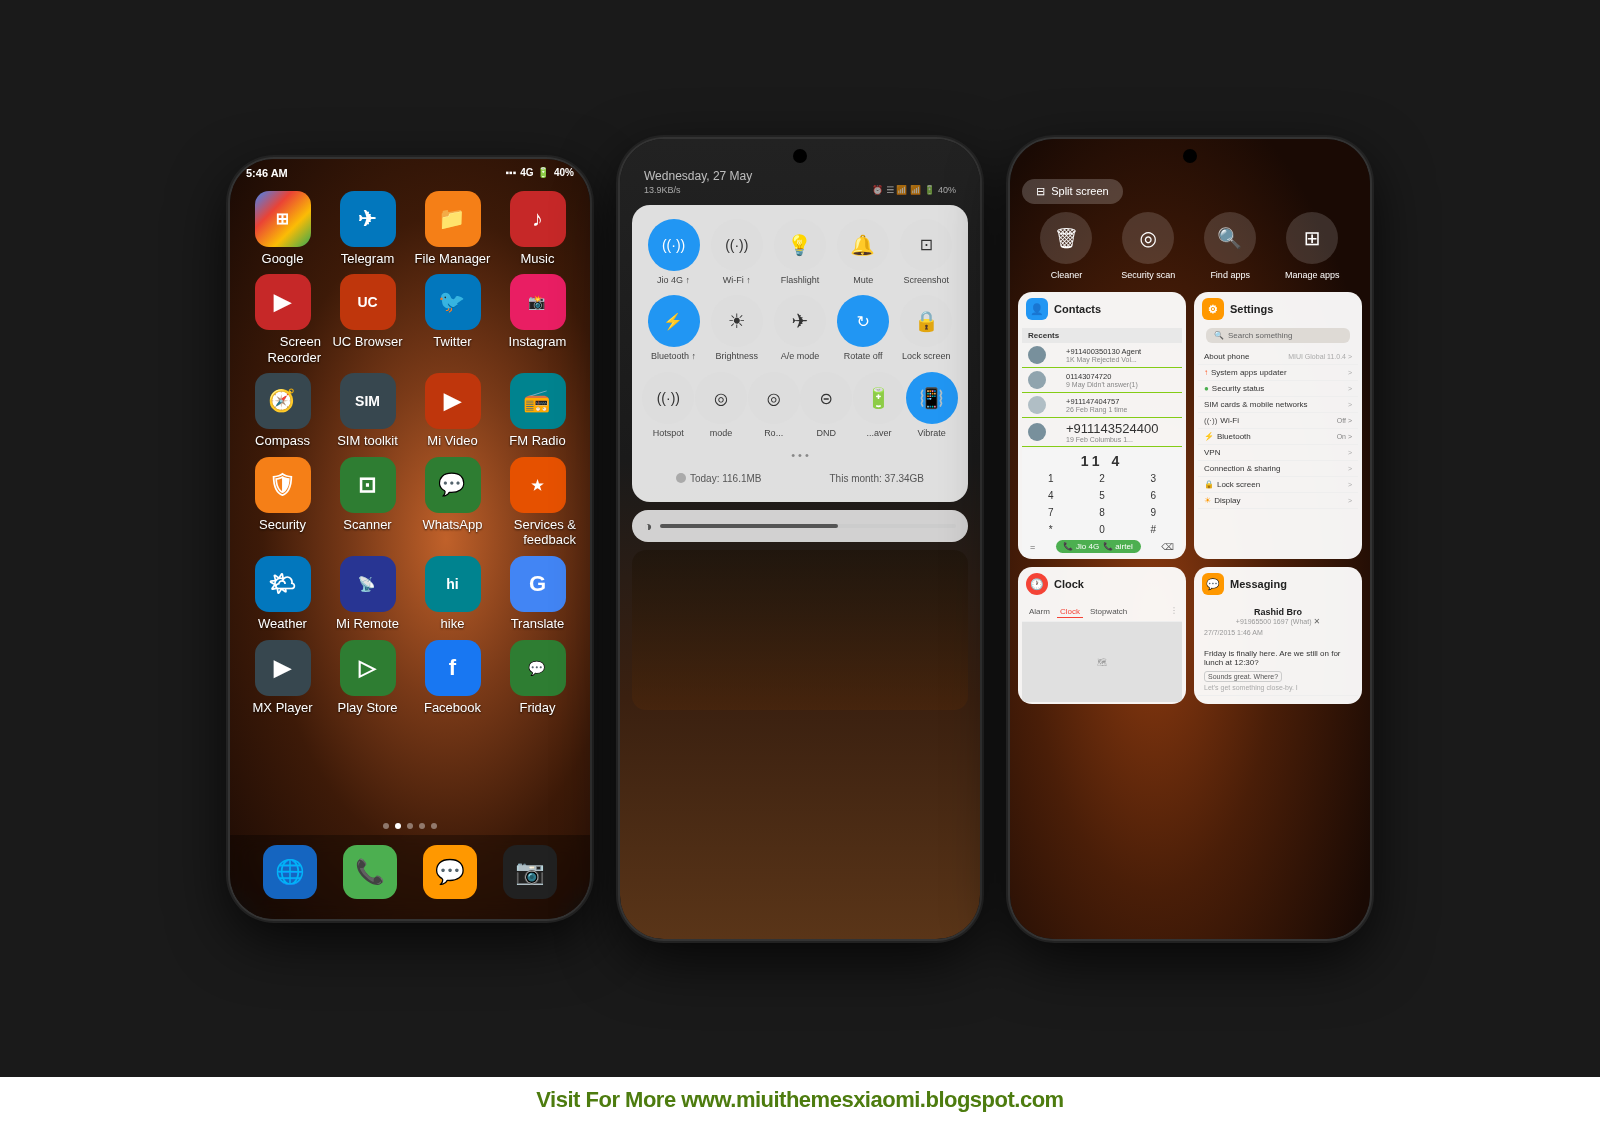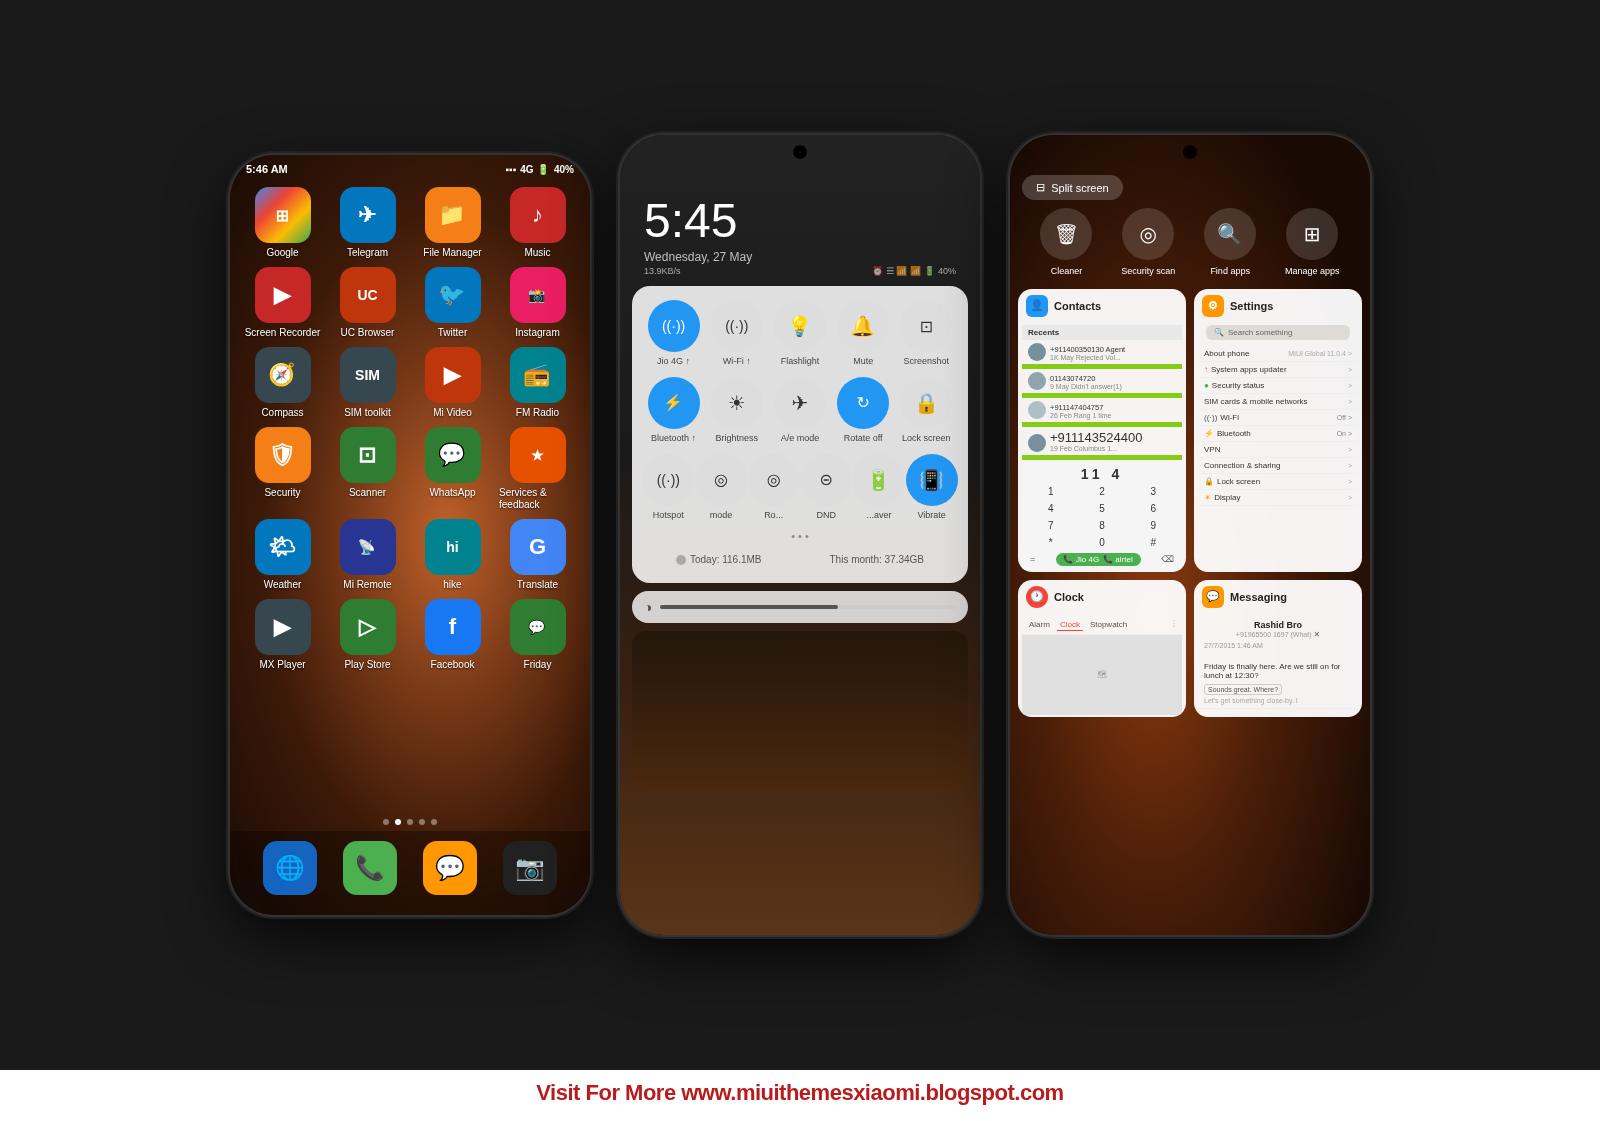--- a/index.html
+++ b/index.html
@@ -90,22 +90,22 @@
       display: flex;
       align-items: center;
       justify-content: center;
       font-size: 22px;
       color: white;
       font-weight: bold;
     }
 
     .app-label {
       color: white;
-      font-size: 10px;
-      text-align: left;
+      font-size: 13px;
+      text-align: right;
       text-shadow: 0 1px 2px rgba(0,0,0,0.8);
       line-height: 1.2;
     }
 
     .dock-area {
       position: absolute;
       bottom: 0;
       width: 100%;
       padding: 10px 20px 20px;
       display: flex;
@@ -349,43 +349,43 @@
       color: #333;
       border-bottom: 1px solid #eee;
       display: flex;
       align-items: center;
       justify-content: space-between;
     }
 
     .contacts-item {
       padding: 3px 6px;
       font-size: 7.5px;
-      border-bottom: 5px solid #84cc16;
-      display: flex;
-      align-items: flex-end;
-      gap: 4px;
+      border-bottom: 1px solid #84cc16;
+      display: flex;
+      align-items: center;
+      gap: 20px;
     }
 
     .contact-avatar {
       width: 18px;
       height: 18px;
       border-radius: 50%;
       background: #aaa;
       flex-shrink: 0;
     }
 
     
     .footer {
       width: 100%;
       background: white;
       text-align: center;
-      padding: 10px 0 15px;
+      padding: 10px 0 8px;
       font-size: 22px;
       font-weight: 900;
-      color: #b91c1c;
+      color: #4d7c0f;
       letter-spacing: -0.5px;
     }
     .bg-orange { background: #E65100; }
     .bg-red { background: #C62828; }
     .bg-pink { background: #E91E63; }
     .bg-green { background: #2E7D32; }
     .bg-amber { background: #F57F17; }
     .bg-cyan { background: #00838F; }
     .bg-indigo { background: #283593; }
     .bg-deeporange { background: #BF360C; }
@@ -557,21 +557,20 @@
       </div>
     </div>
   </div>
 
   <div class="phone phone-2">
     <div class="punch-hole"></div>
     <div class="phone-screen">
       <div class="phone2-bg">
         <div style="height:28px;"></div>
 
-        <div class="phone2-time">5:45</div>
         <div class="phone2-date">Wednesday, 27 May</div>
 
         <div class="phone2-status">
           <span>13.9KB/s</span>
           <span>⏰ ☰ 📶 📶 🔋 <span>40%</span></span>
         </div>
 
         <div class="quick-settings-panel">
 
           <div class="qs-row">

